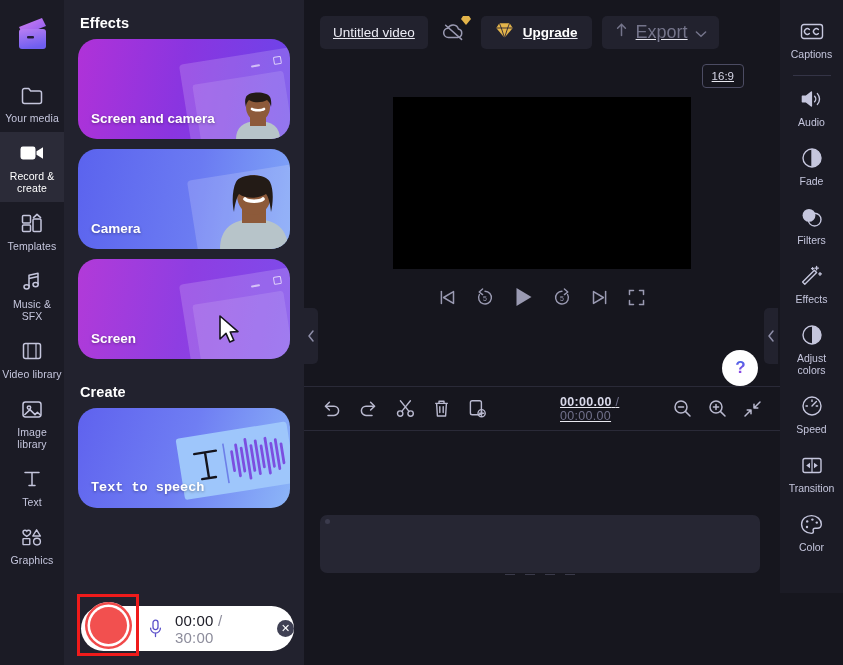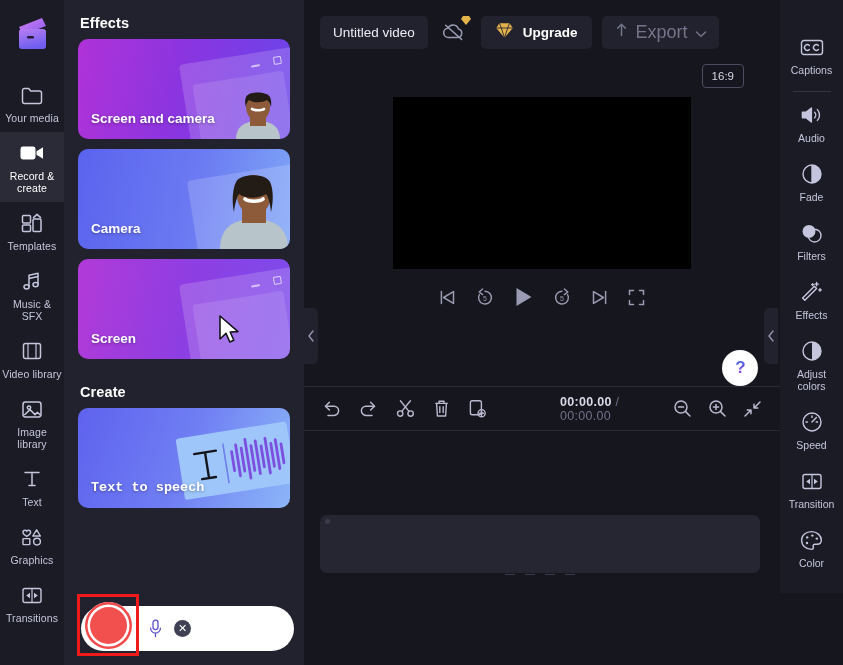--- a/index.html
+++ b/index.html
@@ -39,21 +39,21 @@
   .panel {
     width: 240px; flex: 0 0 240px; height: 665px;
     background: #22222e; padding: 0 14px;
     position: relative; overflow: hidden;
   }
   .panel-h {
     font-size: 14.5px; font-weight: bold; color: #ffffff;
     padding: 15px 2px 8px 2px; letter-spacing: .1px;
   }
   .card {
-    position: relative; height: 100px; border-radius: 10px;
+    position: relative; height: 100px; border-radius: 19px;
     overflow: hidden; margin-bottom: 10px; cursor: pointer;
   }
   .card-lbl {
     position: absolute; left: 13px; bottom: 13px;
     font-size: 13.5px; font-weight: bold; color: #fff;
     text-shadow: 0 1px 3px rgba(0,0,0,.35); z-index: 4;
   }
   .c-screencam { background: linear-gradient(100deg,#b032d8 0%,#8a35e0 48%,#6b45ea 100%); }
   .c-camera    { background: linear-gradient(100deg,#5b63ee 0%,#6b7bf2 55%,#7fa5f7 100%); }
   .c-screen    { background: linear-gradient(100deg,#b23ad8 0%,#8e3ee2 50%,#7d4ceb 100%); }
@@ -98,21 +98,21 @@
     margin-left: 13px; font-size: 15px; color: #20202a; letter-spacing:.2px;
   }
   .rec-time .tot { color: #8d8d9c; }
   .rec-x {
     margin-left: 12px; width: 17px; height: 17px; border-radius: 50%;
     background: #3f4053; color: #fff; font-size: 11px; line-height: 17px;
     text-align: center; cursor: pointer; font-family:"Liberation Sans",sans-serif;
   }
 
   
-  .center { flex: 1 1 auto; height: 600px; display:flex; flex-direction:column; background:#16161e; position:relative;}
+  .center { flex: 1 1 auto; height: 600px; display:flex; flex-direction:column; background:#16161e; position:relative;text-decoration:underline;}
   .topbar { height: 64px; display:flex; align-items:center; padding: 0 16px; gap: 10px; }
   .title-box {
     background: #22222e; border-radius: 5px; height: 33px;
     display:flex; align-items:center; padding: 0 13px;
     font-size: 13.5px; color: #ececf5; cursor: text;
   }
   .icon-btn {
     height: 33px; min-width: 33px; border-radius: 5px;
     display:flex;align-items:center;justify-content:center; cursor:pointer;
     position: relative;
@@ -166,21 +166,21 @@
   .collapse {
     position:absolute; width: 14px; height: 56px; background:#22222e;
     display:flex;align-items:center;justify-content:center;cursor:pointer; z-index:12;
   }
   .collapse.left { left: 304px; top: 308px; border-radius: 0 5px 5px 0;}
   .collapse.right { left: 764px; top: 308px; border-radius: 5px 0 0 5px;}
 
   
   .rrail {
     width: 63px; flex: 0 0 63px; height: 593px; background:#1b1b25;
-    display:flex; flex-direction:column; align-items:center; padding-top: 26px;
+    display:flex; flex-direction:column; align-items:center; padding-top: 10px;
   }
   .rr-item {
     width: 63px; padding: 9px 2px; display:flex; flex-direction:column;
     align-items:center; gap:5px; cursor:pointer;
   }
   .rr-label { font-size:10.5px; line-height:12px; text-align:center; color:#c5c6dd; }
   .rr-div { width: 38px; height:1px; background:#343446; margin: 6px 0 2px 0;}
   .rr-ico{ width:26px;height:24px;display:flex;align-items:center;justify-content:center;}
   svg { overflow: visible; }
 </style>
@@ -286,31 +286,20 @@
         <svg width="24" height="20" viewBox="0 0 24 20" fill="none" stroke="#c5c6dd" stroke-width="1.4">
           <path d="M3 5.2c0-1.2 1-2 2-2 .9 0 1.5.5 1.8 1 .3-.5.9-1 1.8-1 1 0 2 .8 2 2 0 1.8-3.1 3.8-3.8 4.2C6.1 9 3 7 3 5.2z"></path>
           <path d="M16.6 2.8 L20.4 9 h-7.6z" stroke-linejoin="round"></path>
           <rect x="3" y="11.6" width="6.8" height="6" rx="0.6"></rect>
           <circle cx="17" cy="14.6" r="3.4"></circle>
         </svg>
       </span>
       <span class="rail-label">Graphics</span>
     </div>
 
-    <div class="rail-item">
-      <span class="rail-ico">
-        <svg width="24" height="19" viewBox="0 0 24 19" fill="none" stroke="#c5c6dd" stroke-width="1.4">
-          <rect x="3" y="2.5" width="18" height="14" rx="2"></rect>
-          <path d="M12 2.5v14" stroke-width="1.2"></path>
-          <path d="M6.2 9.5 L10 6.8 v5.4 z" fill="#c5c6dd" stroke="none"></path>
-          <path d="M17.8 9.5 L14 6.8 v5.4 z" fill="#c5c6dd" stroke="none"></path>
-        </svg>
-      </span>
-      <span class="rail-label">Transitions</span>
-    </div>
   </div>
 
   <div class="panel">
     <div class="panel-h">Effects</div>
 
     <div class="card c-screencam">
       <div class="shape">
         <div class="inner"></div>
           <div class="dot-a"></div>
           <div class="dot-b"></div>
@@ -380,20 +369,25 @@
         <div class="rec-btn">
             <i></i>
           </div>
       </div>
       <span class="mic-ico">
         <svg width="13" height="19" viewBox="0 0 13 19" fill="none" stroke="#5b50c9" stroke-width="1.3">
           <rect x="4" y="1.2" width="5" height="9.4" rx="2.5"></rect>
           <path d="M1.6 9.2a4.9 4.9 0 009.8 0M6.5 14v3.6" stroke-linecap="round"></path>
         </svg>
       </span>
+      <span class="rec-time">
+        <span>00:00</span>
+        <span class="tot">/</span>
+        <span class="tot">30:00</span>
+      </span>
       <span class="rec-x">✕</span>
     </div>
   </div>
 
   <div class="center">
     <div class="topbar">
       <div class="title-box" title="Untitled video">Untitled video</div>
 
       <div class="icon-btn">
         <svg width="24" height="20" viewBox="0 0 24 20" fill="none" stroke="#9a9ab2" stroke-width="1.5">

